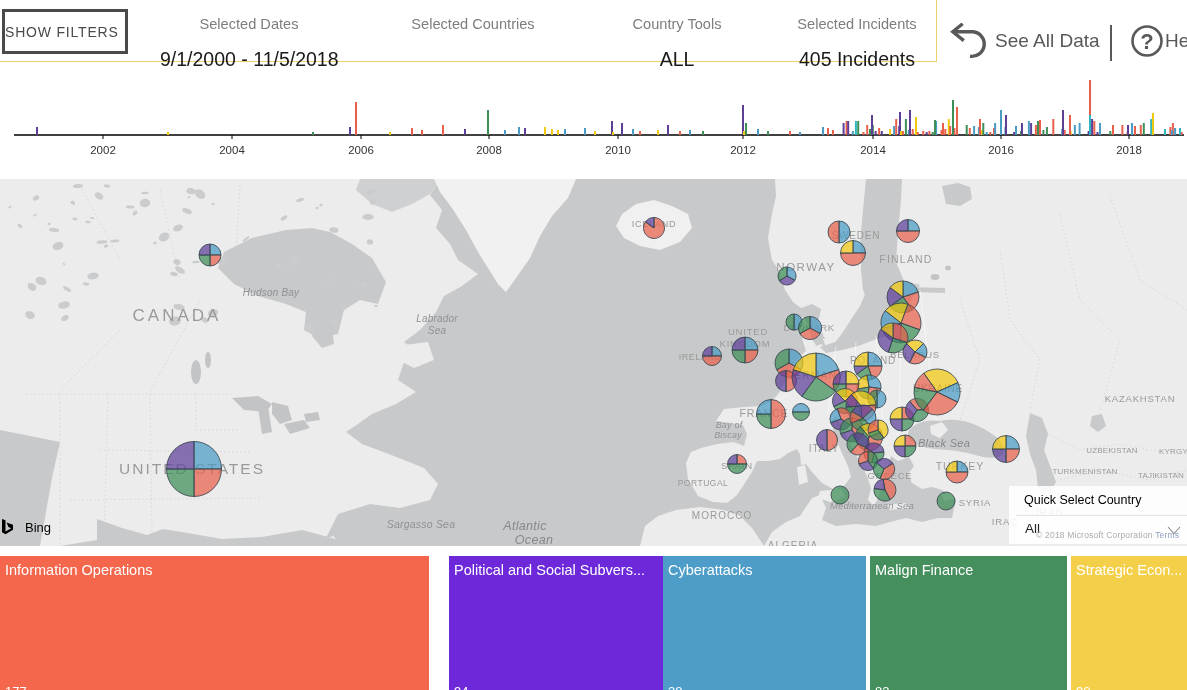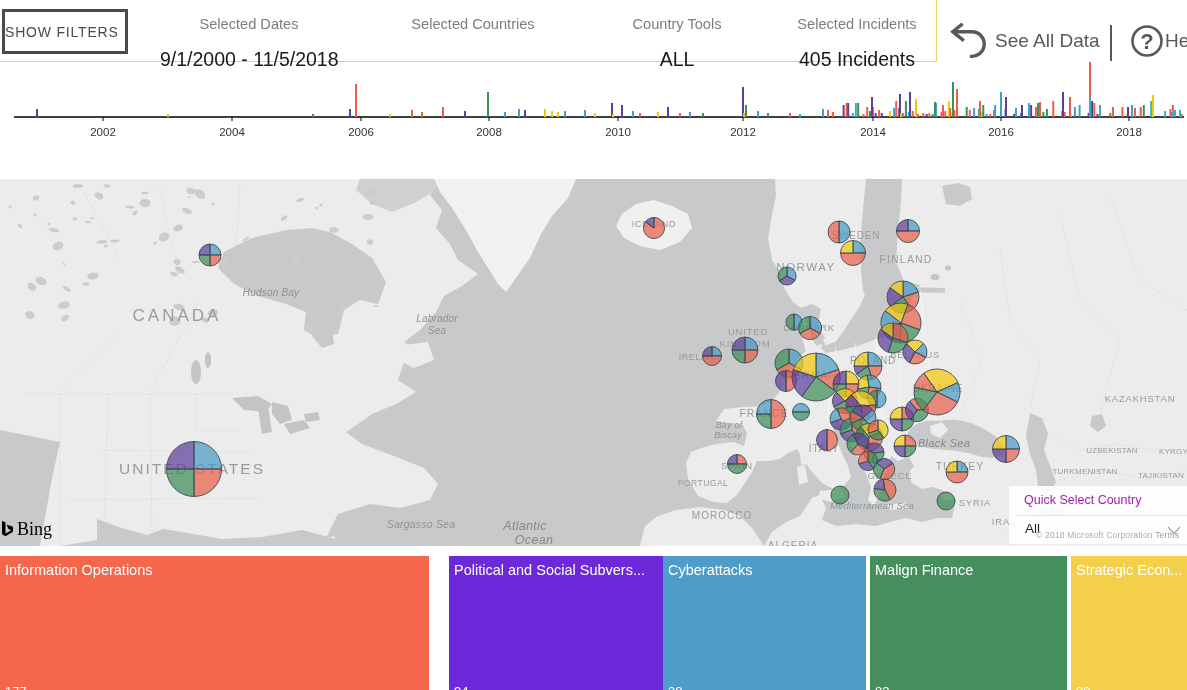--- a/index.html
+++ b/index.html
@@ -9,27 +9,27 @@
   border-right:1.5px solid #ecd06a; border-bottom:1.5px solid #ecd06a; background:#fff; }
 .sfbtn { position:absolute; left:2px; top:9px; width:126px; height:45px; border:3px solid #4a4a4a;
   color:#4a4a4a; font-size:14px; letter-spacing:0.8px; text-align:left; line-height:40px; }
 .col { position:absolute; top:0; text-align:center; }
 .col .lab { font-size:14.6px; color:#7d7d7d; margin-top:16px; }
 .col .val { font-size:19.5px; color:#1a1a1a; margin-top:16px; white-space:nowrap; }
 .actions { position:absolute; top:4px; left:937px; width:250px; height:62px;margin-top:19px; }
 .seedata { position:absolute; left:58px; top:7px; font-size:19px; color:#595959; white-space:nowrap; }
 .divider { position:absolute; left:173px; top:2px; width:2px; height:36px; background:#595959; }
 .helptxt { position:absolute; left:228px; top:7px; font-size:19px; color:#595959; }
-.timeline { position:absolute; left:0; top:54px; }
+.timeline { position:absolute; left:0; top:72px; }
 .map { position:absolute; left:0; top:179px; width:1187px; height:367px; }
 .bing { position:absolute; left:2px; top:340px; display:flex; align-items:center; color:#000; }
-.bing span { font-size:18px; margin-left:4px;font-family:Liberation Serif, serif; }
+.bing span { font-size:13px; margin-left:12px; }
 .qsc { position:absolute; left:1009px; top:307px; width:178px; height:58px;
   background:rgba(255,255,255,0.88); }
-.qsc .t { font-size:12.5px; color:#a21caf; margin:7px 0 7px 15px; }
+.qsc .t { font-size:12.5px; color:#000000; margin:7px 0 7px 15px; }
 .qsc .dd { position:absolute; left:7px; top:29px; right:0; height:29px; border-top:1px solid #e2e2e2;
   background:rgba(255,255,255,0.35); }
 .qsc .dd span { position:absolute; left:9px; top:5px; font-size:13.5px; color:#222; }
 .copyr { position:absolute; left:1036px; top:351px; font-size:8.5px; color:#ababab; letter-spacing:0.2px; }
 .treemap { position:absolute; left:0; top:556px; width:1187px; height:134px; background:#fff; }
 .tm { position:absolute; top:0; height:146px; color:#fff; }
 .tm .l { position:absolute; left:5px; top:6px; font-size:14.5px; white-space:nowrap; overflow:hidden; }
 .tm .n { position:absolute; left:5px; bottom:3px; font-size:13px; }
 </style></head>
 <body>

